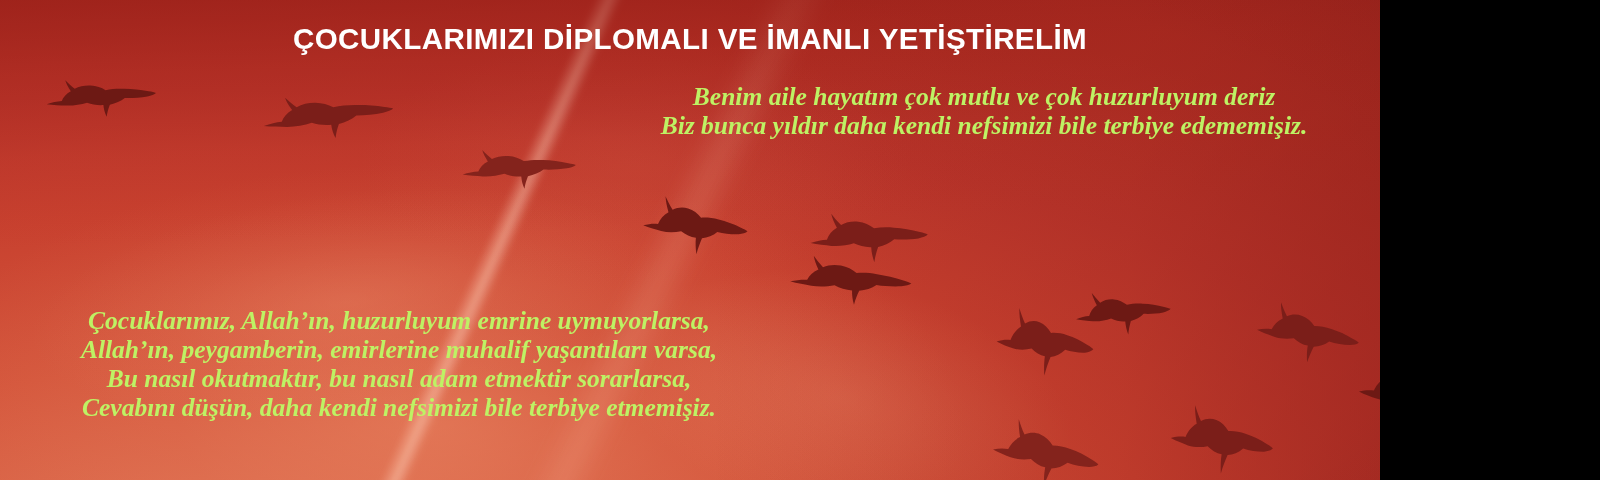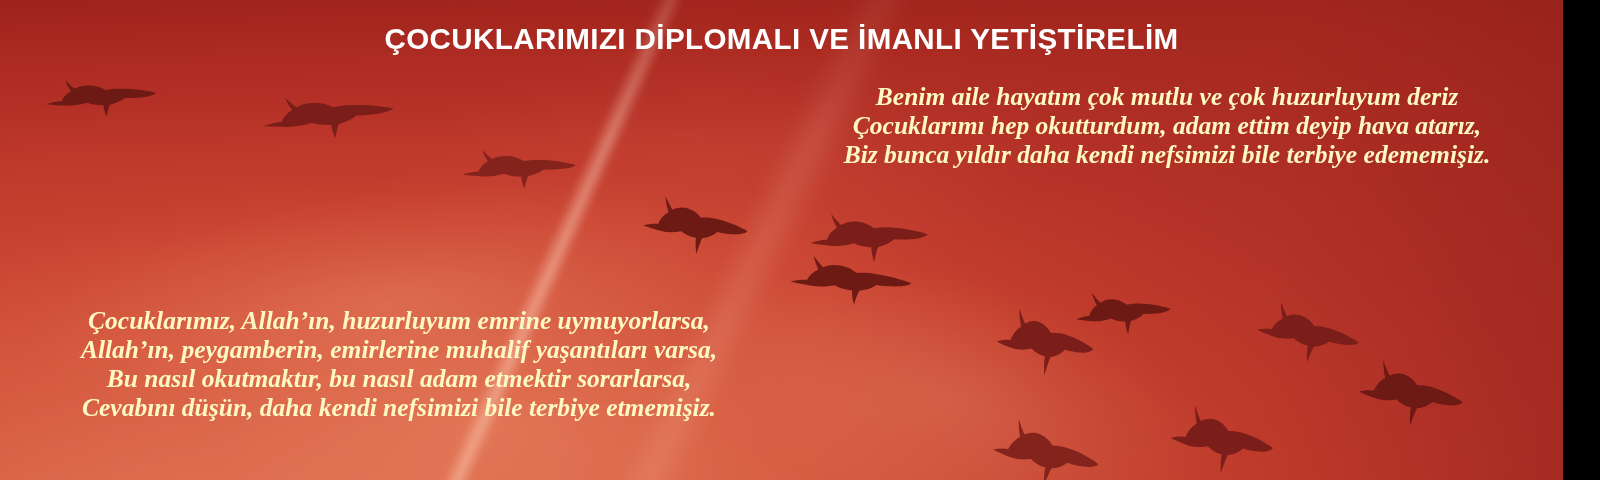--- a/index.html
+++ b/index.html
@@ -2,21 +2,21 @@
 <html><head>
 <meta charset="utf-8">
 <style>
   html, body {
     margin: 0;
     padding: 0;
     background: #000;
   }
   #banner {
     position: relative;
-    width: 1563px;
+    width: 1380px;
     height: 480px;
     overflow: hidden;
     font-family: "Liberation Sans", sans-serif;
     background: #c9402f;
   }
 
   
   .sky-base {
     position: absolute;
     inset: 0;
@@ -105,21 +105,21 @@
     font-family: "Liberation Sans", sans-serif;
     font-weight: bold;
     font-size: 30px;
     letter-spacing: 0.4px;
     line-height: 1.08;
     white-space: nowrap;
     transform: scaleX(0.985);
   }
   .quote {
     position: absolute;
-    color: #fef9c3;
+    color: #bef264;
     text-align: center;
     font-family: "Liberation Serif", serif;
     font-style: italic;
     font-weight: bold;
     font-size: 25.5px;
     line-height: 29px;
     white-space: nowrap;
   }
   #quote-right {
     right: 6px;
@@ -210,21 +210,20 @@
         <svg viewBox="0 0 146 74" preserveAspectRatio="none">
           <path d="M5,46 C12,44 18,43 24,43 C26,38 30,33 36,30 C33,24 31,19 30,14 C33,18 37,23 41,27 C47,24 54,23 61,24 C68,25 74,28 79,32 C86,31 94,31 102,32 C112,33 122,35 132,38 C136,39 139,40 141,41 C139,43 135,44 130,45 C121,46 111,46 102,45 C97,49 90,52 83,53 C81,58 79,64 78,70 C76,64 75,58 75,53 C68,53 61,51 55,48 C47,50 38,51 29,50 C22,49 13,48 5,46 Z"></path>
         </svg>
       </div>
     </div>
 
   <div id="title">ÇOCUKLARIMIZI DİPLOMALI VE İMANLI YETİŞTİRELİM</div>
 
   <div class="quote" id="quote-right">
       <span class="ln">Benim aile hayatım çok mutlu ve çok huzurluyum deriz</span>
-      <span class="ln">Çocuklarımı hep okutturdum, adam ettim deyip hava atarız,</span>
       <span class="ln">Biz bunca yıldır daha kendi nefsimizi bile terbiye edememişiz.</span>
     </div>
   <div class="quote" id="quote-left">
       <span class="ln">Çocuklarımız, Allah’ın, huzurluyum emrine uymuyorlarsa,</span>
       <span class="ln">Allah’ın, peygamberin, emirlerine muhalif yaşantıları varsa,</span>
       <span class="ln">Bu nasıl okutmaktır, bu nasıl adam etmektir sorarlarsa,</span>
       <span class="ln">Cevabını düşün, daha kendi nefsimizi bile terbiye etmemişiz.</span>
     </div>
 
 </div>

